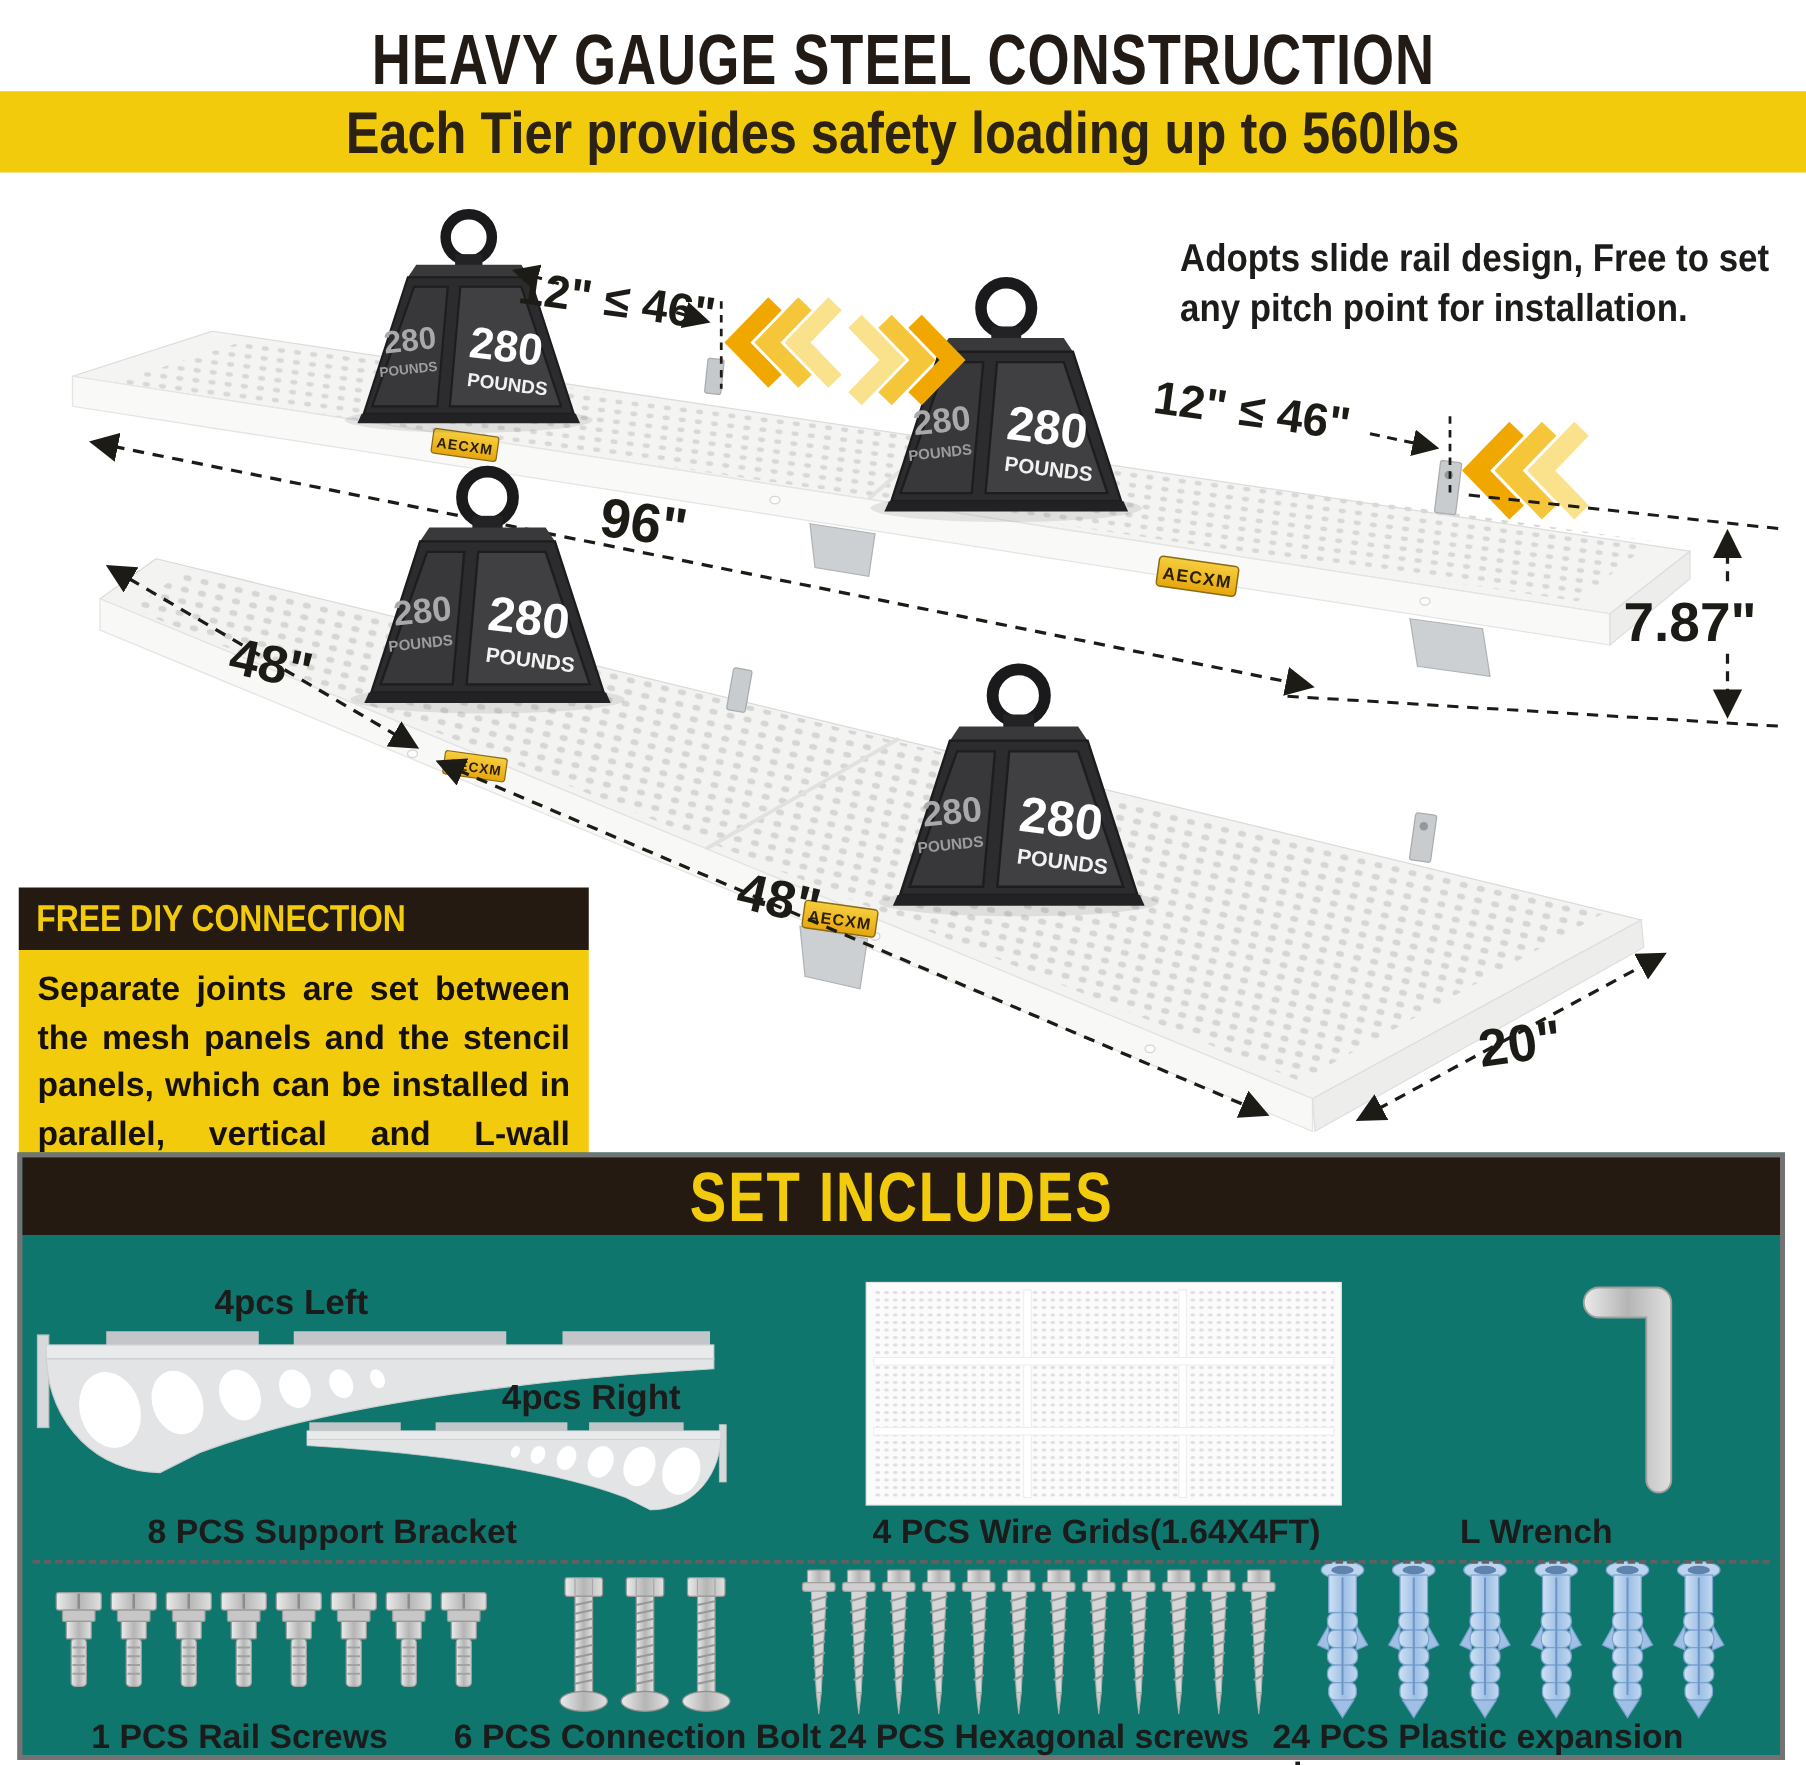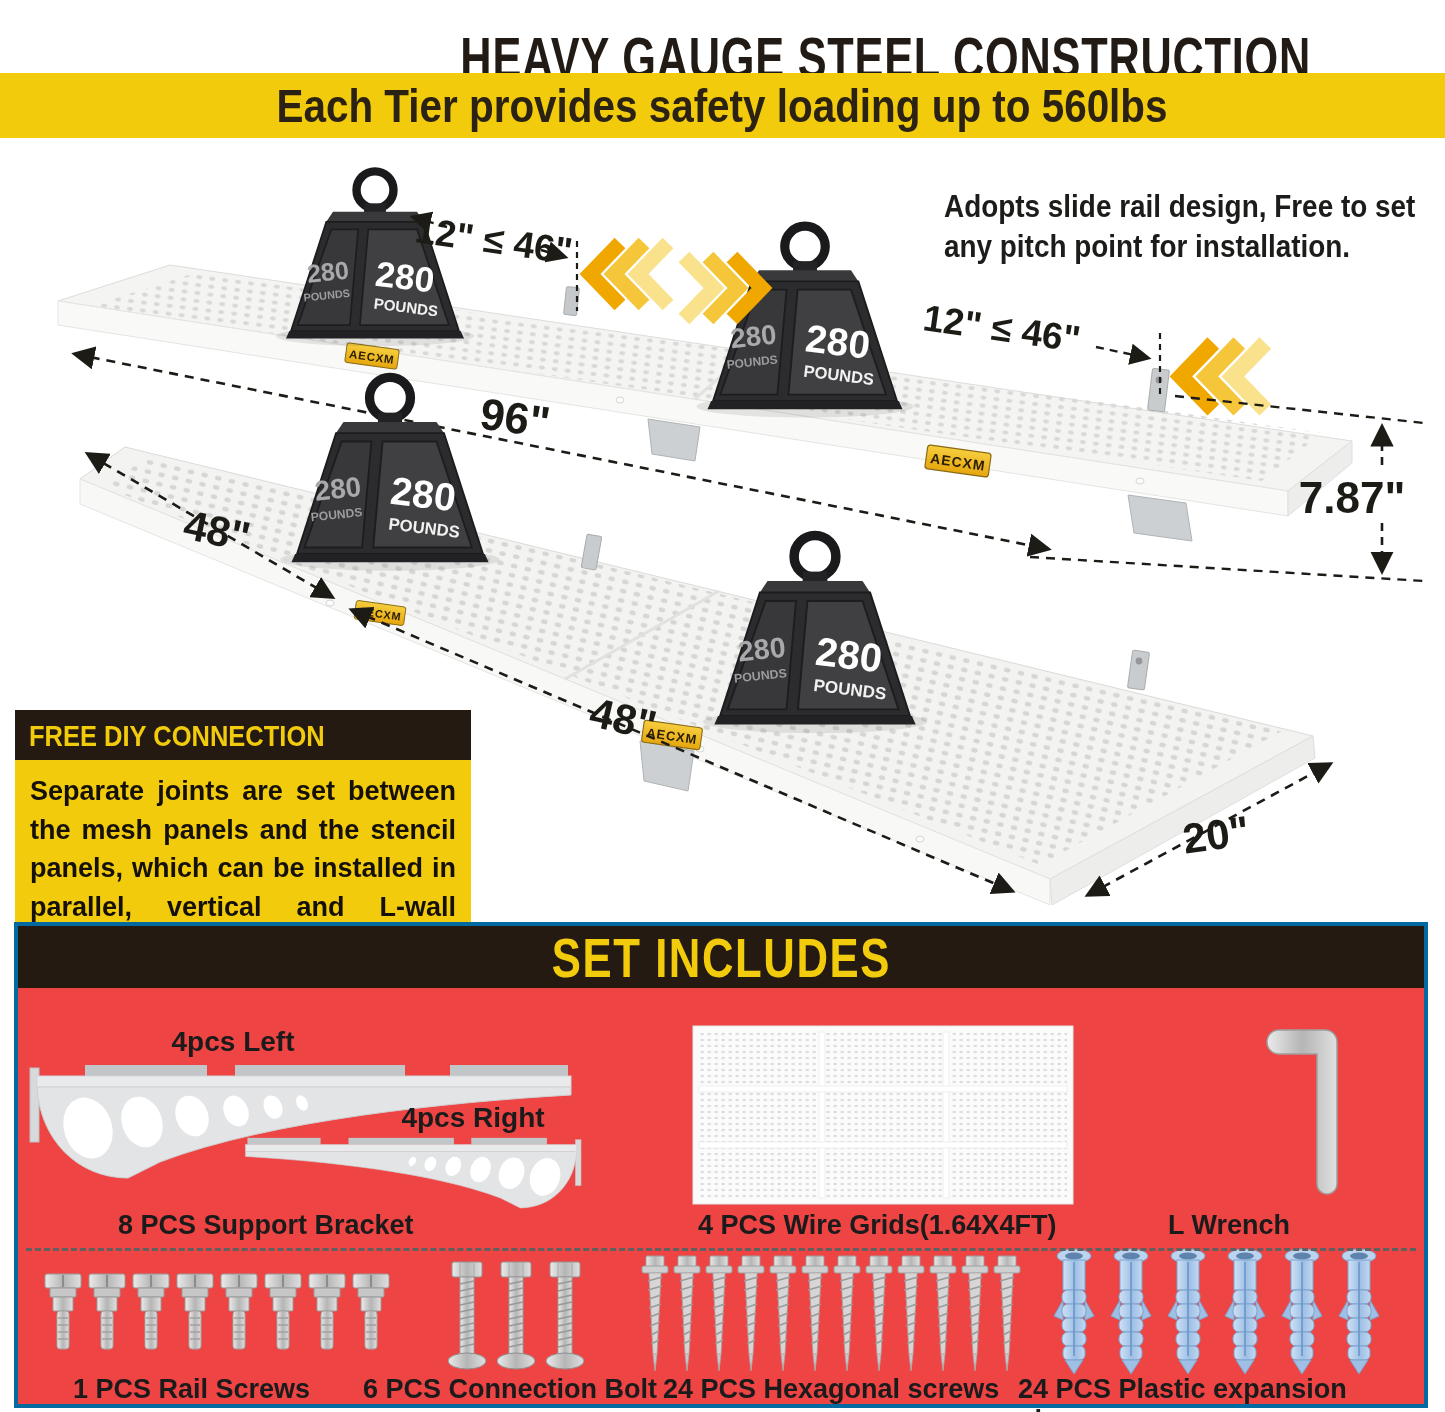--- a/index.html
+++ b/index.html
@@ -1,41 +1,41 @@
 <!DOCTYPE html>
 <html><head>
 <meta charset="utf-8">
 <style>
   html,body{margin:0;padding:0;}
   body{
     width:1445px;height:1412px;position:relative;background:#ffffff;
     font-family:"Liberation Sans",sans-serif;overflow:hidden;
   }
-  .page-title{position:absolute;top:14px;left:0;width:1445px;height:88px;
-    display:flex;align-items:center;justify-content:flex-end;}
+  .page-title{position:absolute;top:4px;left:0;width:1445px;height:88px;
+    display:flex;align-items:center;justify-content:center;}
   .page-title span{font-size:57px;font-weight:bold;color:#221b15;
     transform:scaleX(0.76);white-space:nowrap;letter-spacing:1px;}
   .banner{position:absolute;top:73px;left:0;width:1445px;height:65px;background:#F2CB0C;
     display:flex;align-items:center;justify-content:center;}
   .banner span{font-size:47px;font-weight:bold;color:#2b2213;
     transform:scaleX(0.86);white-space:nowrap;}
   .diagram{position:absolute;top:161px;left:0;width:1445px;height:761px;}
   .diagram svg.scene{position:absolute;top:0;left:0;}
   .note{position:absolute;top:26px;left:944px;width:500px;
     font-size:31px;font-weight:600;color:#1c1c1a;line-height:1.28;
     transform:scaleX(0.90);transform-origin:left top;}
   .note div{white-space:nowrap;}
   .freediy{position:absolute;left:15px;top:549px;width:456px;}
   .freediy .hd{background:#241a12;color:#F2CB0C;font-size:30px;font-weight:bold;
     padding:9px 14px 7px 14px;}
   .freediy .hd span{display:inline-block;transform:scaleX(0.85);transform-origin:left center;white-space:nowrap;}
   .freediy .bd{background:#F2CB0C;color:#15110a;font-size:27px;font-weight:bold;
     line-height:1.43;text-align:justify;padding:12px 15px 14px 15px;}
   .includes{position:absolute;left:14px;top:922px;width:1406px;height:478px;
-    border:4px solid #0369a1;background:#ef4444;box-sizing:content-box;}
+    border:4px solid #737373;background:#0f766e;box-sizing:content-box;}
   .includes .hd{height:62px;background:#241a12;display:flex;align-items:center;justify-content:center;}
   .includes .hd span{font-size:56px;font-weight:bold;color:#F2CB0C;letter-spacing:2px;
     transform:scaleX(0.78);white-space:nowrap;}
   .includes .content{position:relative;width:1406px;height:412px;margin-top:28px;}
   .includes svg.parts{position:absolute;top:0;left:0;}
   .cap{position:absolute;font-size:27px;font-weight:bold;color:#1b1b1b;text-align:left;}
   .sub{position:absolute;font-size:28px;font-weight:bold;color:#1b1b1b;text-align:center;}
   .sep{position:absolute;left:8px;right:8px;top:232px;border-top:3px dashed #606060;}
   .dim{font-family:"Liberation Sans",sans-serif;font-weight:bold;fill:#1d1b16;}
   .wtxt{font-family:"Liberation Sans",sans-serif;font-weight:bold;text-anchor:middle;}

